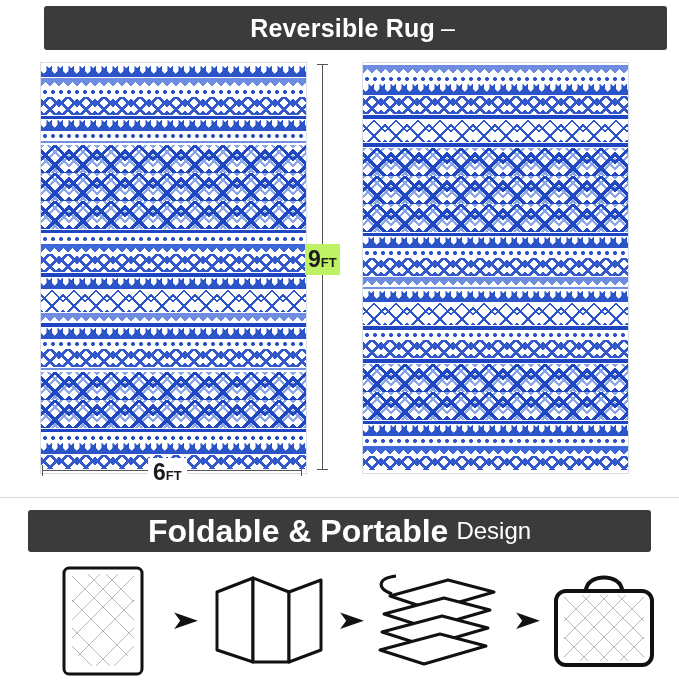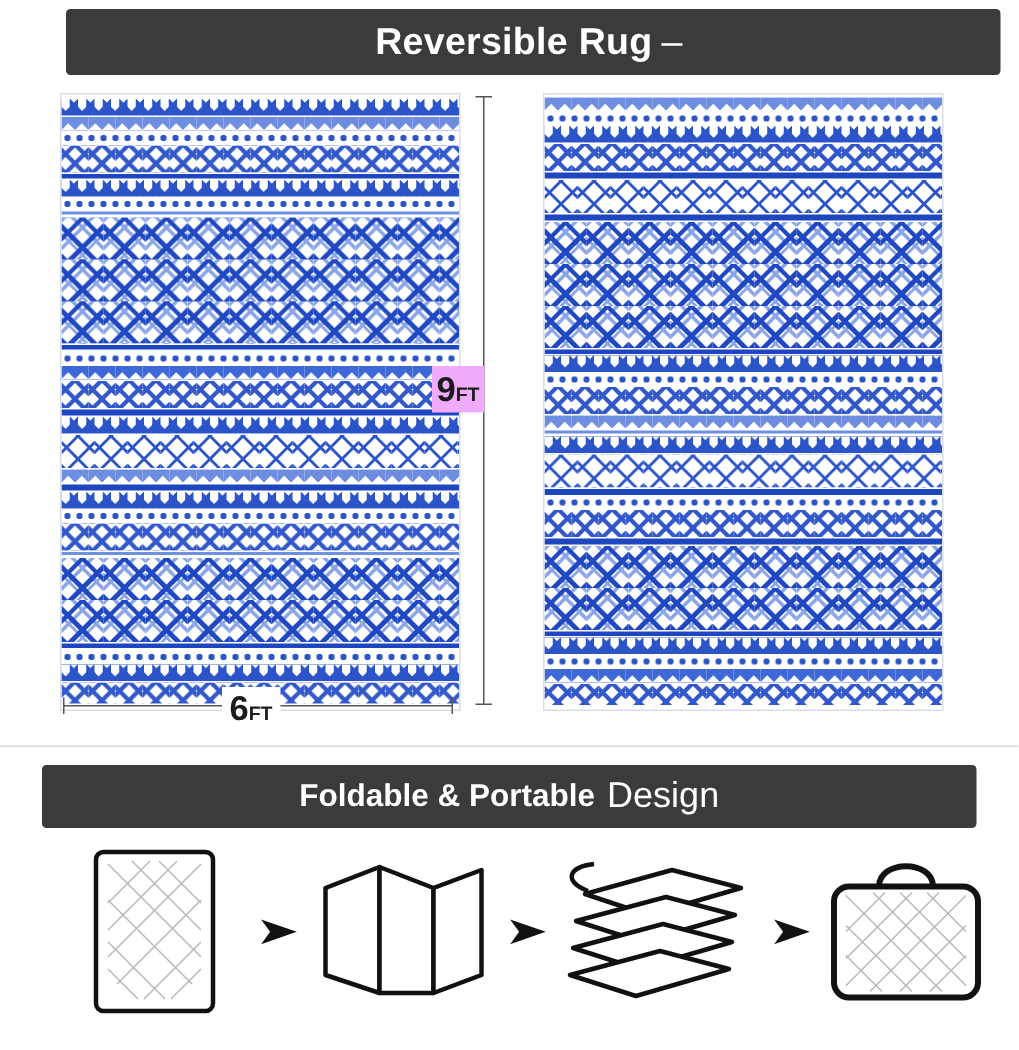--- a/index.html
+++ b/index.html
@@ -84,21 +84,21 @@
   
   .dimline-v{
     position:absolute;left:322px;top:64px;width:1px;height:406px;background:#555;
   }
   .dimline-v:before,.dimline-v:after{
     content:"";position:absolute;left:-5px;width:11px;height:1px;background:#555;
   }
   .dimline-v:before{top:0;}
   .dimline-v:after{bottom:0;}
   .v-label{
-    position:absolute;left:288px;top:244px;background:#f0abfc;padding:2px 3px;
+    position:absolute;left:305px;top:244px;background:#bef264;padding:2px 3px;
     color:#1b1b1b;white-space:nowrap;
   }
   .v-label .num{font-size:23px;font-weight:bold;}
   .v-label .unit{font-size:13px;font-weight:bold;}
 
   .dimline-h{
     position:absolute;left:42px;top:470px;width:260px;height:1px;background:#555;
   }
   .dimline-h:before,.dimline-h:after{
     content:"";position:absolute;top:-5px;height:11px;width:1px;background:#555;
@@ -115,21 +115,21 @@
   
   .divider{position:absolute;left:0;top:497px;width:679px;height:1px;background:#d9d9d9;}
 
   
   .banner2{
     position:absolute;left:28px;top:510px;width:623px;height:42px;
     background:#3b3b3b;border-radius:3px;
     display:flex;align-items:center;justify-content:center;
     color:#ffffff;white-space:nowrap;
   }
-  .banner2 .b1{font-size:21px;font-weight:bold;}
+  .banner2 .b1{font-size:32px;font-weight:bold;}
   .banner2 .b2{font-size:24px;font-weight:normal;padding-left:8px;}
 
   
   .steps{
     position:absolute;left:28px;top:556px;width:623px;height:130px;
   }
   .step{position:absolute;top:0;height:130px;display:flex;align-items:center;justify-content:center;}
   .arrow{
     position:absolute;top:54px;width:34px;height:20px;
     display:flex;align-items:center;justify-content:center;

